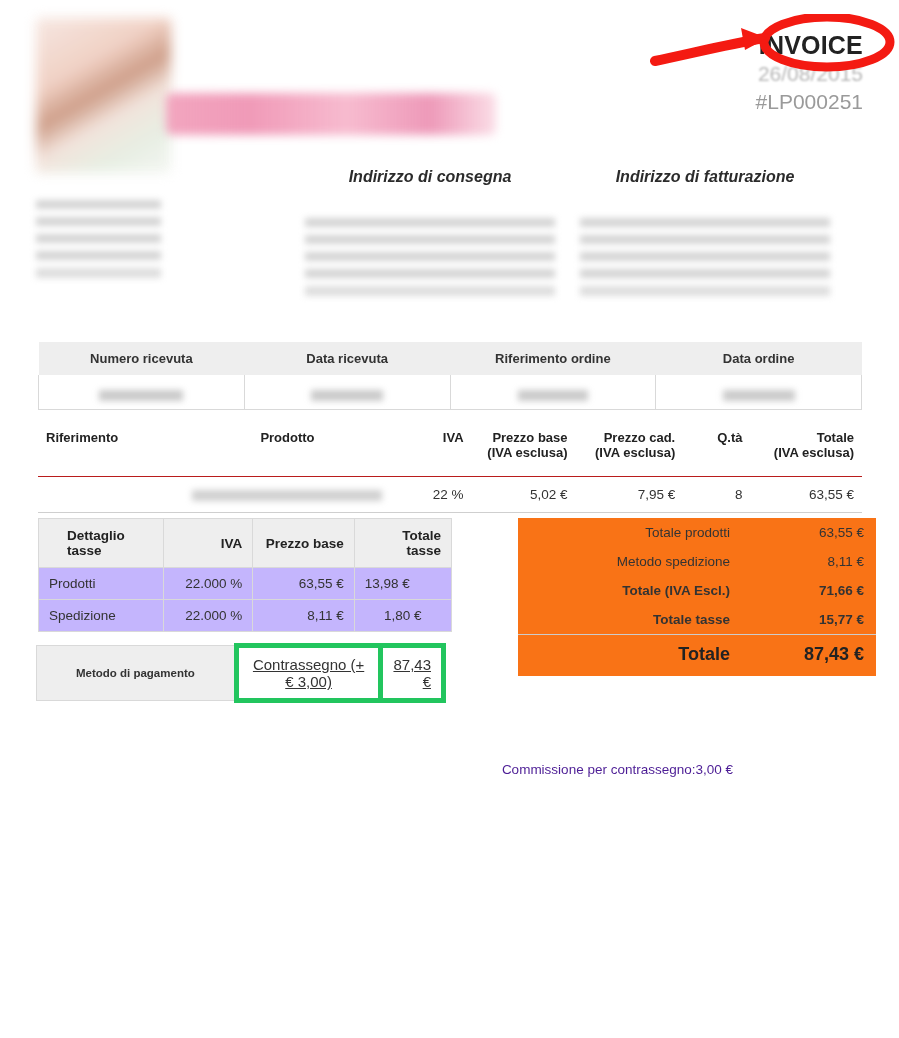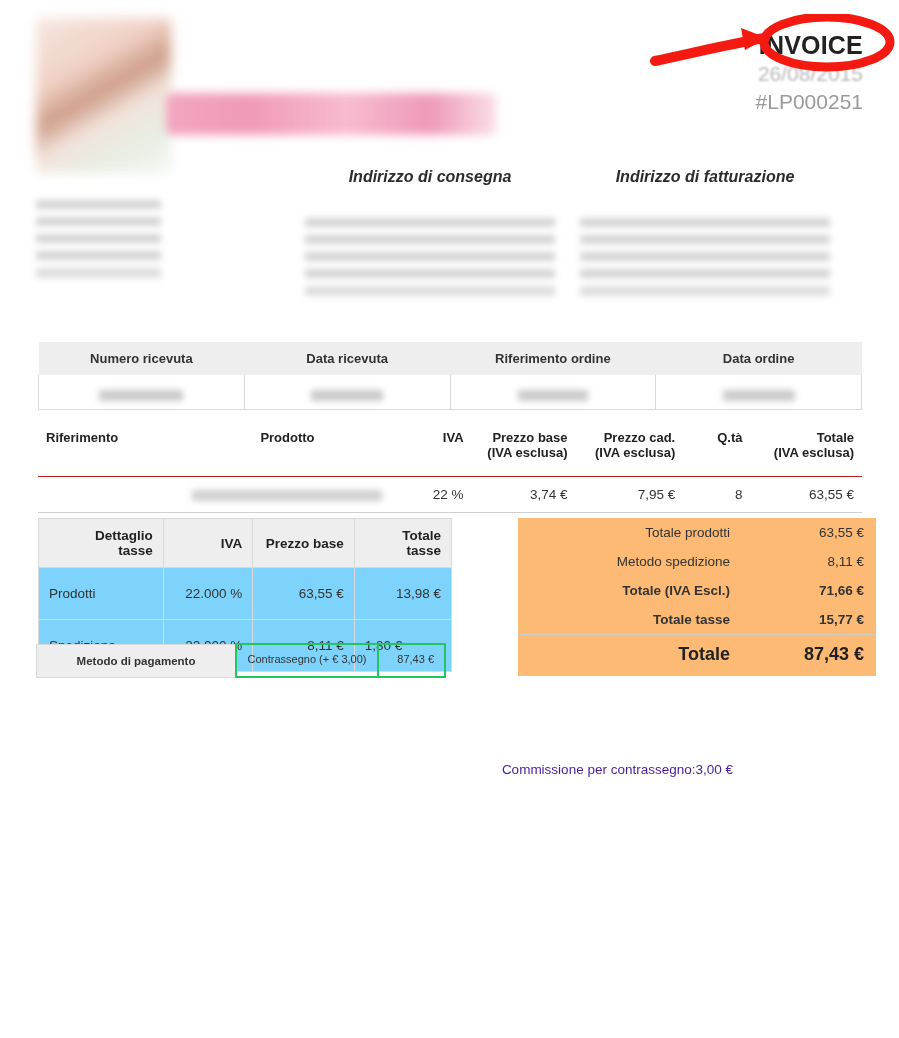--- a/index.html
+++ b/index.html
@@ -219,23 +219,23 @@
     font-size: 13.5px;
     font-weight: bold;
     color: #222222;
     padding: 9px 10px;
     border: 1px solid #d9d9d9;
     vertical-align: middle;
   }
   .tax-table td {
     font-size: 13.5px;
     color: #333333;
-    padding: 18px 10px;
+    padding: 8px 10px;
     border: 1px solid #d9d9d9;
-    background: #7dd3fc;
+    background: #c4b5fd;
   }
 
   
   .payment-table {
     position: absolute;
     top: 643px;
     left: 36px;
     width: 410px;
     border-collapse: collapse;
   }
@@ -243,43 +243,44 @@
     background: #eeeeee;
     font-size: 11.5px;
     font-weight: bold;
     color: #333333;
     padding: 10px 8px;
     border: 1px solid #d9d9d9;
     width: 182px;
     text-align: center;
   }
   .payment-table td {
-    font-size: 11px;
+    font-size: 15px;
     color: #333333;
     padding: 8px 10px;
-    border: 2px solid #22c55e;
+    border: 5px solid #22c55e;
     vertical-align: top;
+    text-decoration: underline;
   }
   .payment-table td.method-value { text-align: center; width: 120px; }
   .payment-table td.method-amount { text-align: right; }
 
   
   .totals-table {
     position: absolute;
     top: 518px;
     left: 518px;
     width: 358px;
     border-collapse: collapse;
     background: #eeeeee;
   }
   .totals-table td {
     font-size: 13.5px;
     color: #333333;
     padding: 7px 12px;
-    background: #fdba74;
+    background: #f97316;
   }
   .totals-table tr.grand td {
     border-top: 1px solid #cccccc;
     padding-top: 9px;
     padding-bottom: 11px;
   }
   .totals-table td.label { text-align: right; }
   .totals-table td.value { text-align: right; width: 110px; }
   .totals-table tr.bold td { font-weight: bold; }
   .totals-table tr.grand td { font-size: 18px; font-weight: bold; color: #222222; }
@@ -388,49 +389,49 @@
           <span>Totale</span>
           <span class="sub">(IVA esclusa)</span>
         </th>
       </tr>
     </thead>
     <tbody>
       <tr>
         <td class="td-left"></td>
         <td class="td-center"><span class="prod-redacted"></span></td>
         <td class="td-right">22 %</td>
-        <td class="td-right">3,74 €</td>
+        <td class="td-right">5,02 €</td>
         <td class="td-right">7,95 €</td>
         <td class="td-right">8</td>
         <td class="td-right">63,55 €</td>
       </tr>
     </tbody>
   </table>
 
   <table class="tax-table">
     <thead>
       <tr>
-        <th style="width:108px; text-align:right;padding-left:28px;">Dettaglio tasse</th>
+        <th style="width:108px; text-align:left;padding-left:28px;">Dettaglio tasse</th>
         <th style="width:90px; text-align:right;">IVA</th>
         <th style="width:110px; text-align:right;">Prezzo base</th>
         <th style="width:106px; text-align:right;">Totale tasse</th>
       </tr>
     </thead>
     <tbody>
       <tr>
         <td>Prodotti</td>
         <td style="text-align:right">22.000 %</td>
         <td style="text-align:right">63,55 €</td>
-        <td style="text-align:right">13,98 €</td>
+        <td style="">13,98 €</td>
       </tr>
       <tr>
         <td>Spedizione</td>
         <td style="text-align:right">22.000 %</td>
         <td style="text-align:right">8,11 €</td>
-        <td style="text-align:left">1,80 €</td>
+        <td style="text-align:center">1,80 €</td>
       </tr>
     </tbody>
   </table>
 
   <table class="payment-table">
     <tbody>
       <tr>
         <th>Metodo di pagamento</th>
         <td class="method-value">Contrassegno (+ € 3,00)</td>
         <td class="method-amount">87,43 €</td>

